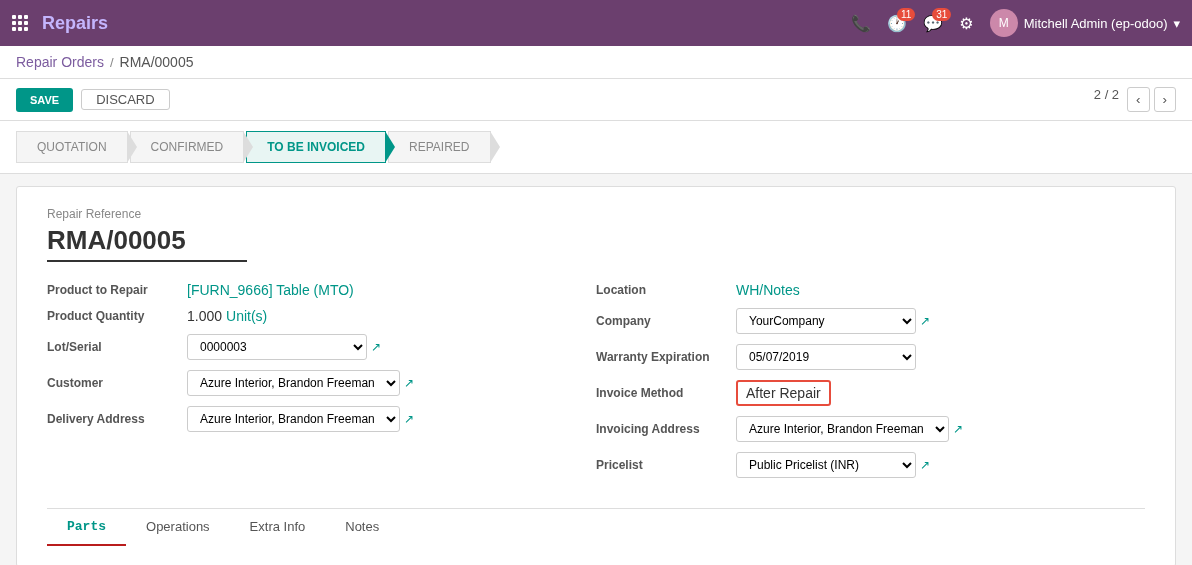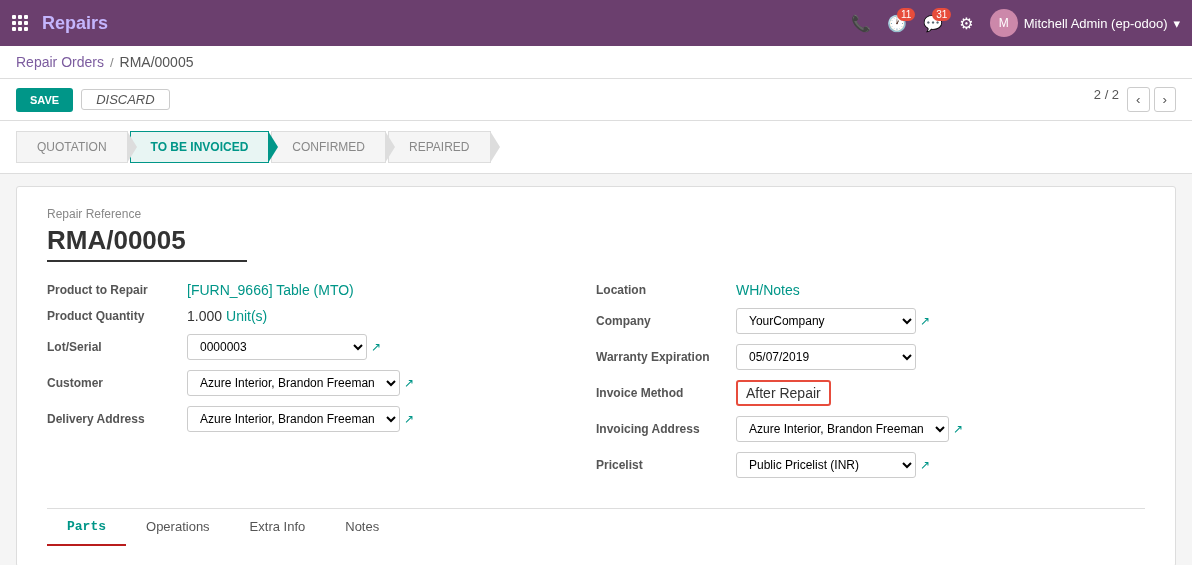--- a/index.html
+++ b/index.html
@@ -63,21 +63,20 @@
       font-size: 11px;
     }
     .btn-discard {
       background: white;
       color: #555;
       border: 1px solid #ccc;
       padding: 2px 14px;
       border-radius: 3px;
       cursor: pointer;
       font-size: 13px;
-      font-style: italic;
     }
     .toolbar-right { display: flex; gap: 8px; color: #555; font-size: 13px; }
     .nav-arrows { display: flex; gap: 4px; }
     .nav-arrow { background: white; border: 1px solid #ccc; padding: 4px 8px; cursor: pointer; border-radius: 3px; color: #555; }
 
     
     .action-bar {
       background: white;
       padding: 10px 16px;
       border-bottom: 1px solid #ddd;
@@ -261,22 +260,22 @@
     <div class="nav-arrows">
       <button class="nav-arrow">‹</button>
       <button class="nav-arrow">›</button>
     </div>
   </div>
 </div>
 
 <div class="action-bar">
   <div class="status-bar" id="status-bar">
       <div class="status-step">QUOTATION</div>
+      <div class="status-step">CONFIRMED</div>
       <div class="status-step active">TO BE INVOICED</div>
-      <div class="status-step">CONFIRMED</div>
       <div class="status-step">REPAIRED</div>
     </div>
 </div>
 
 <div class="form-container">
   <div class="repair-ref-label">Repair Reference</div>
   <div class="repair-ref-value">RMA/00005</div>
 
   <div class="form-grid">
 

